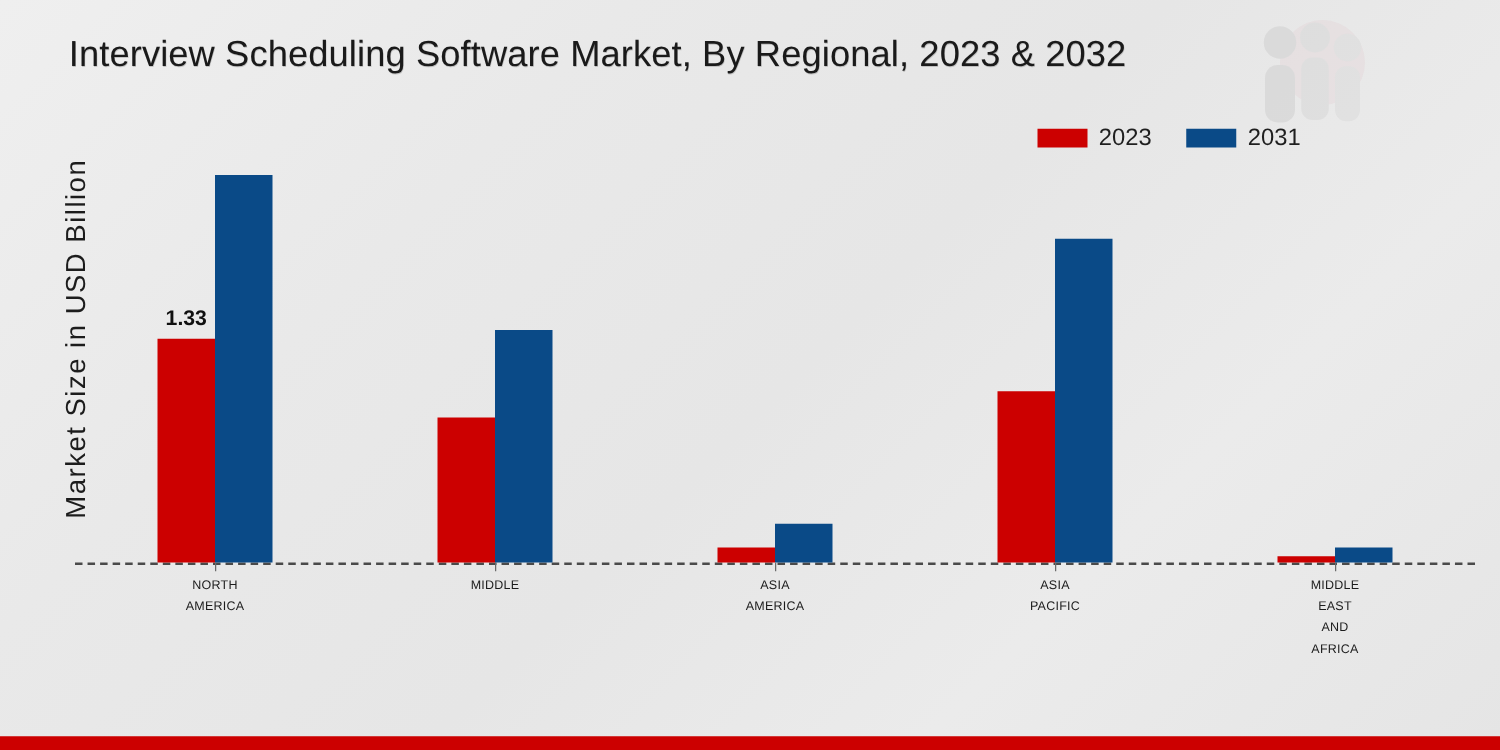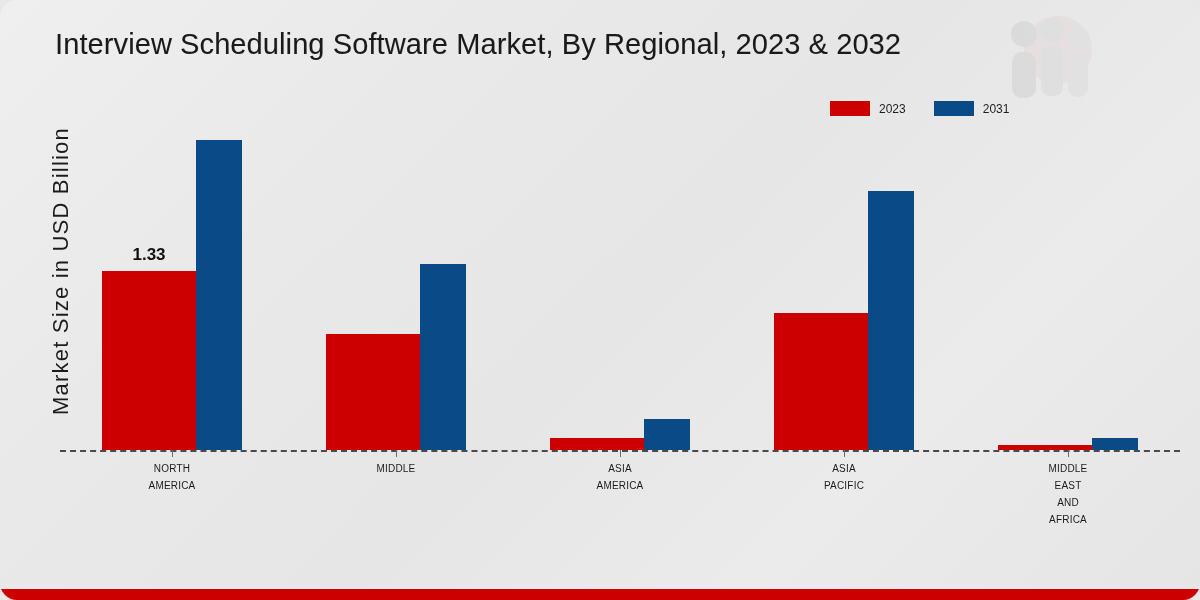--- a/index.html
+++ b/index.html
@@ -15,21 +15,20 @@
     background: #e8e8e8;
   }
 
   #canvas {
     position: relative;
     width: 1200px;
     height: 600px;
     background:
       linear-gradient(135deg, #efefef 0%, #e9e9e9 28%, #e6e6e6 52%, #ebebeb 74%, #e5e5e5 100%);
     overflow: hidden;
-    border-radius: 17px;
   }
 
   
   .watermark {
     position: absolute;
     left: 1000px;
     top: 8px;
     width: 92px;
     height: 104px;
     opacity: 0.30;
@@ -62,21 +61,21 @@
     display: flex;
     align-items: center;
     gap: 9px;
   }
   .legend-swatch {
     width: 40px;
     height: 15px;
     display: block;
   }
   .legend-label {
-    font-size: 12px;
+    font-size: 19px;
     color: #1f1f1f;
     line-height: 1;
     text-align: center;
   }
 
   
   .y-axis-title {
     position: absolute;
     left: -104px;
     top: 258px;
@@ -127,21 +126,21 @@
     bottom: 0;
     transform: translateX(-50%);
     display: flex;
     align-items: flex-end;
     height: 330px;
   }
   .bar {
     width: 46px;
     position: relative;
   }
-  .bar.red  { background: #cc0000; padding-left: 48px; }
+  .bar.red  { background: #cc0000; }
   .bar.blue { background: #0a4a87; }
 
   .bar-value {
     position: absolute;
     left: 50%;
     transform: translateX(-50%);
     top: -26px;
     font-size: 17px;
     font-weight: bold;
     color: #101010;

